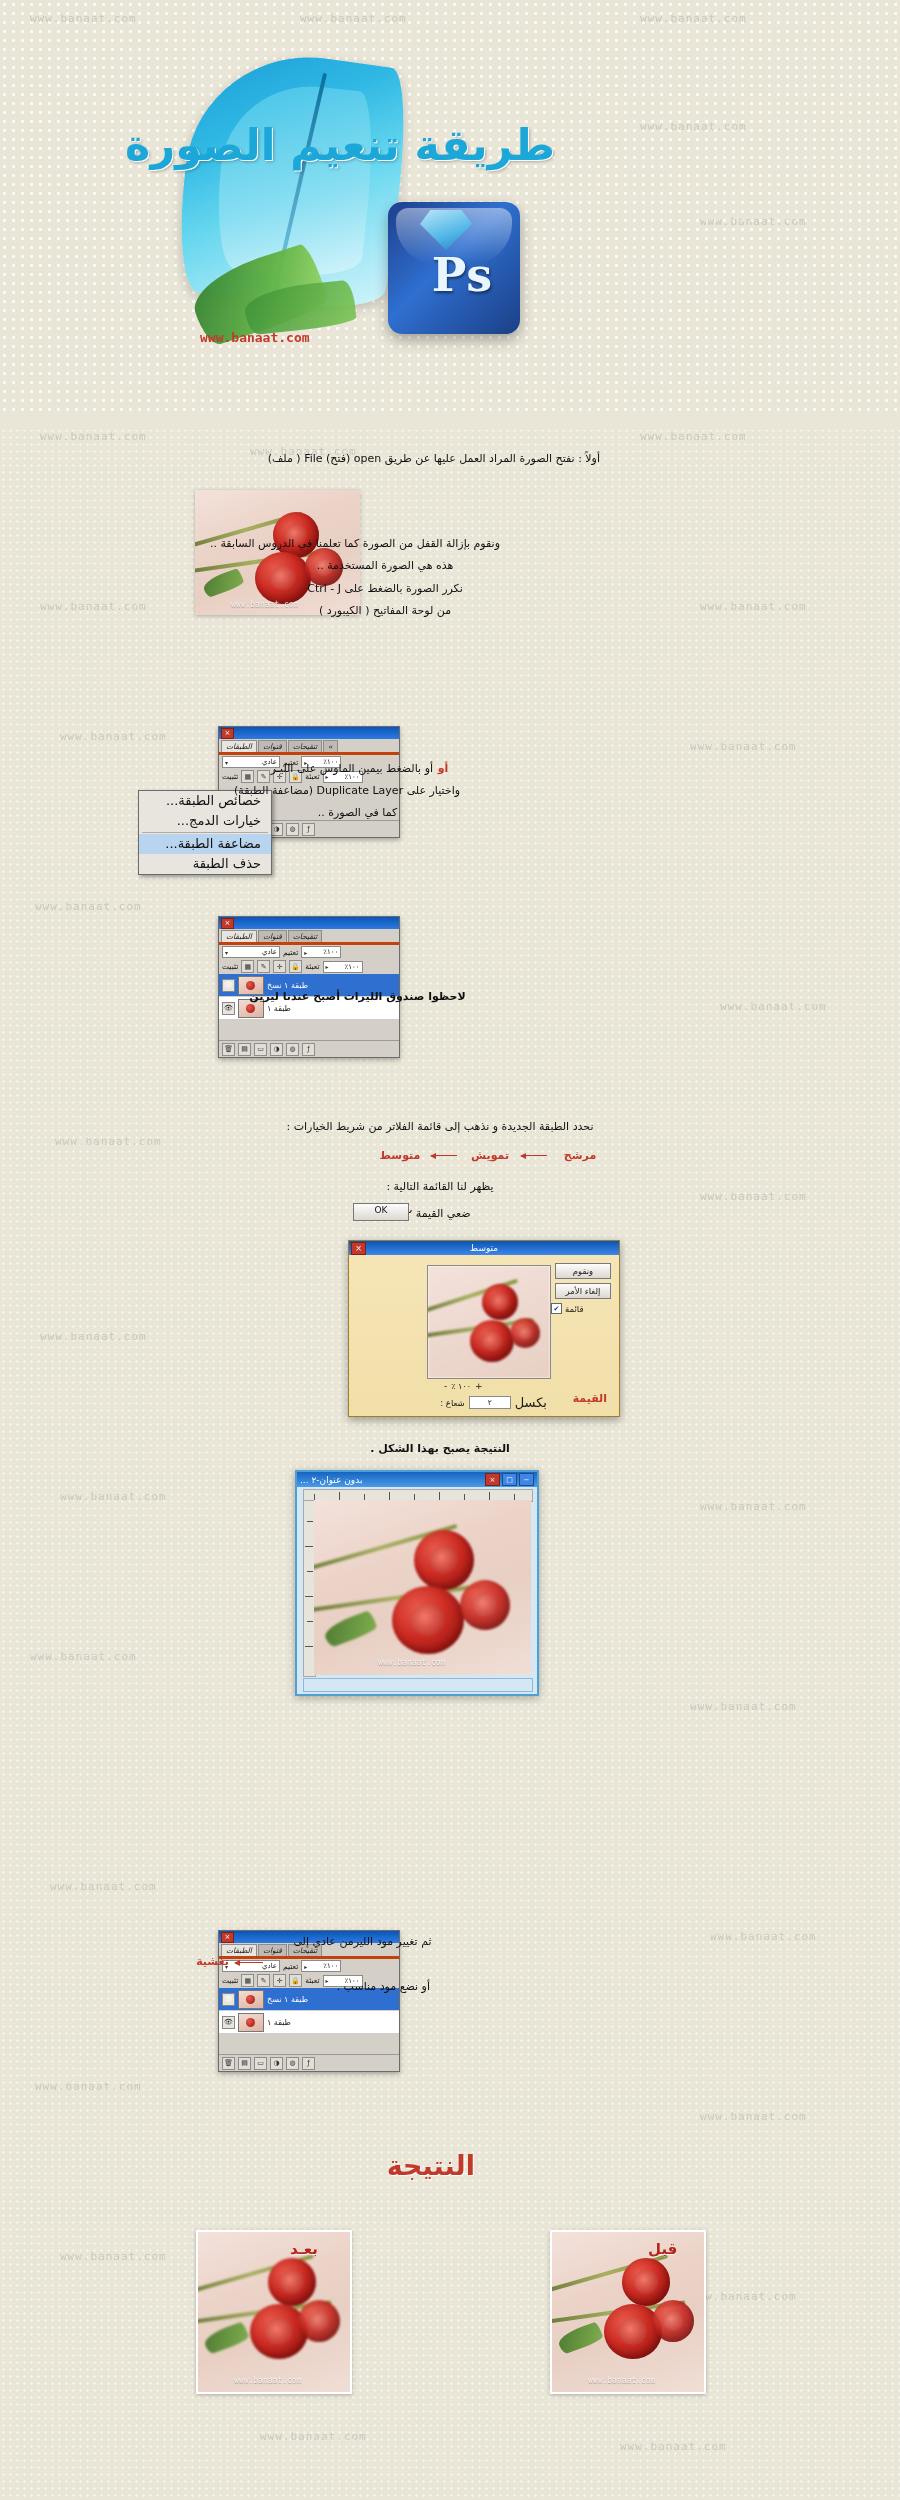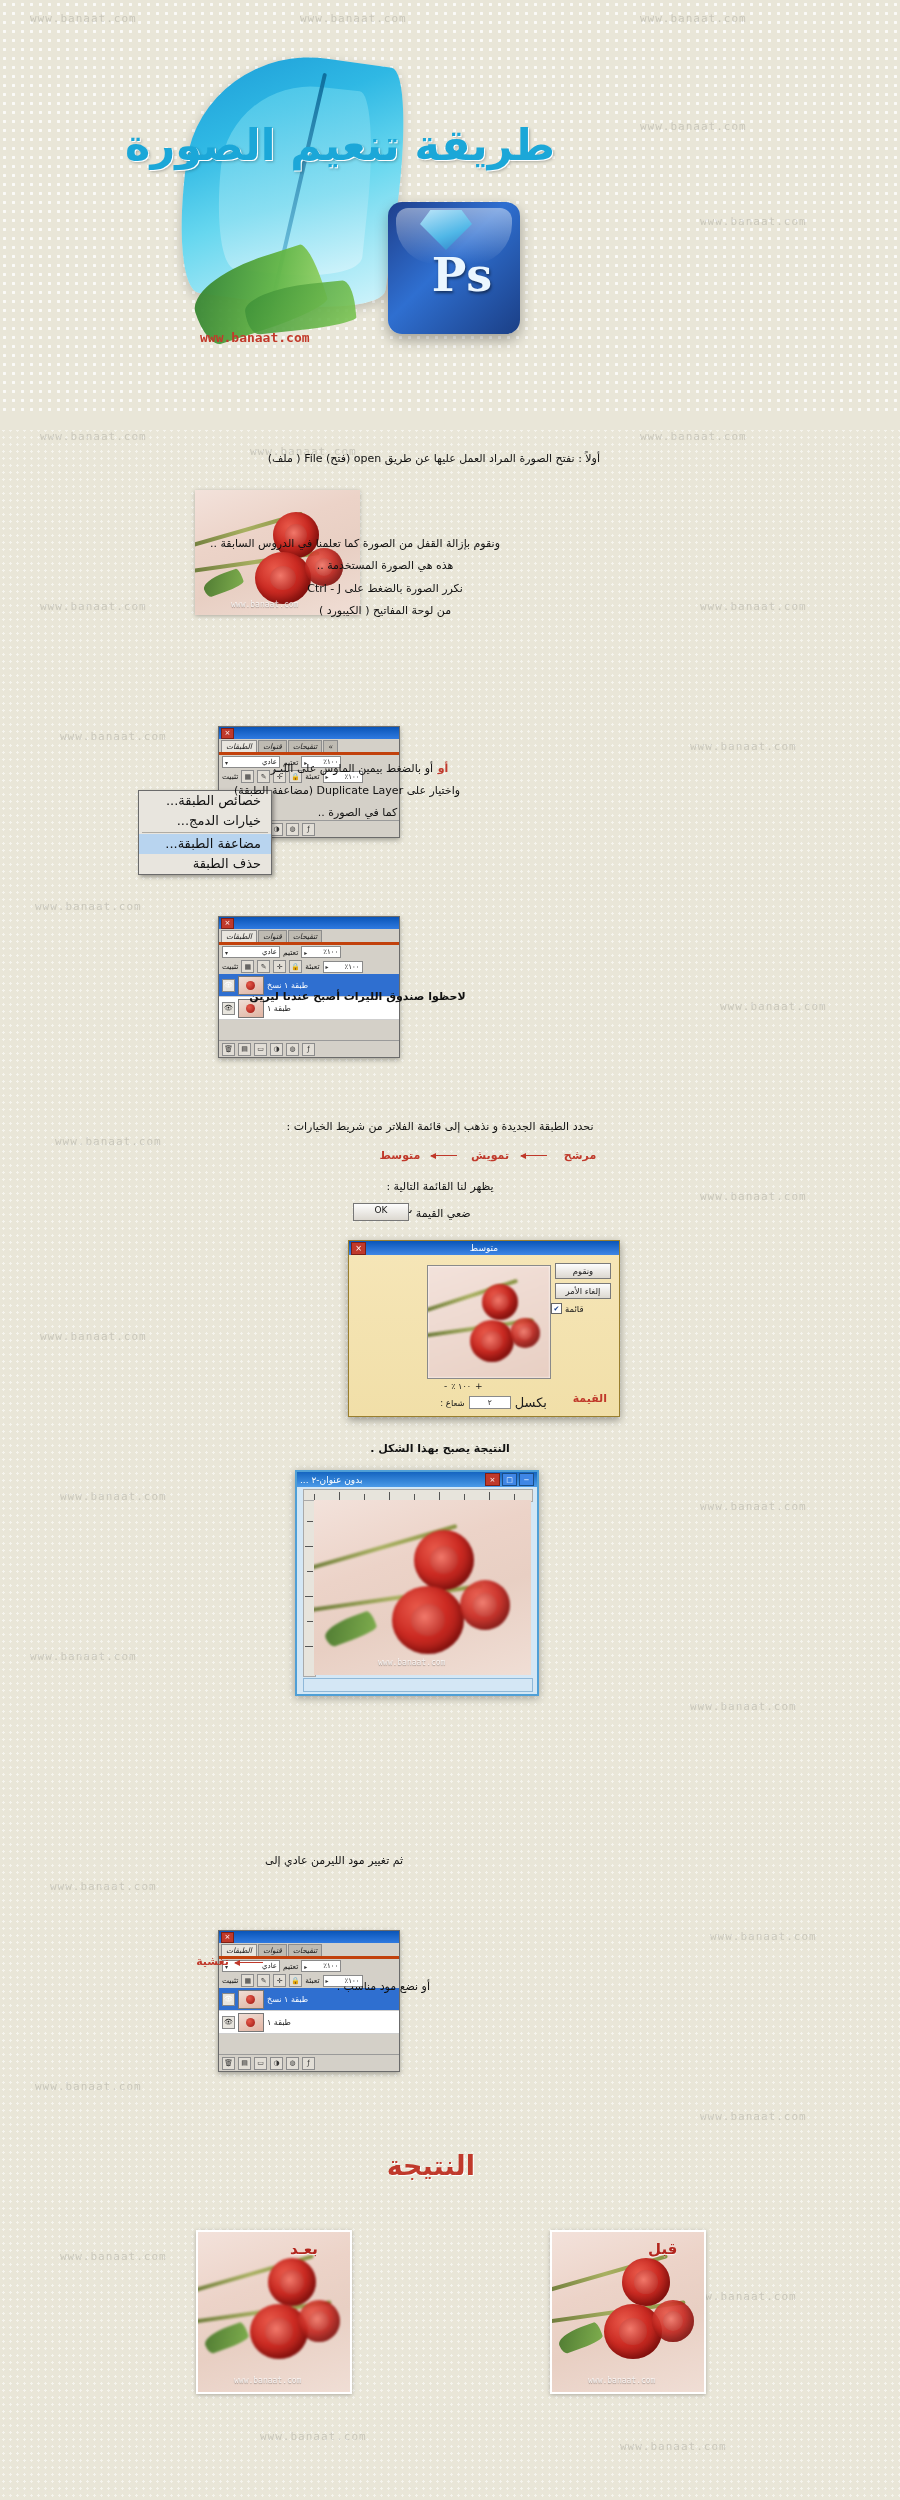--- a/index.html
+++ b/index.html
@@ -650,21 +650,21 @@
       <span class="tb-ic">🗑</span>
       <span class="tb-ic">▤</span>
       <span class="tb-ic">▭</span>
       <span class="tb-ic">◑</span>
       <span class="tb-ic">◍</span>
       <span class="tb-ic">ƒ</span>
     </div>
   </div>
 </div>
 
-<div class="txt" style="top:1852px;right:440px;width:195px;text-align:left;">ثم تغيير مود الليرمن عادي إلى</div>
+<div class="txt" style="top:1933px;right:440px;width:195px;text-align:center;">ثم تغيير مود الليرمن عادي إلى</div>
 <div class="arrow" style="top:1962px;right:637px;width:28px;"></div>
 <div class="txt b red" style="top:1953px;right:660px;width:55px;">تغشية</div>
 <div class="txt" style="top:1978px;right:470px;width:165px;text-align:right;">أو نضع مود مناسب .</div>
 
 <div class="bigres" style="top:2150px;right:425px;">النتيجة</div>
 
 <div class="photo" style="top:2230px;left:196px;width:152px;height:160px;border:2px solid #fff;">
   <div style="position:absolute;inset:0;filter:blur(.9px);">
     <div class="stem" style="left:-12px;top:40px;width:130px;transform:rotate(-16deg);"></div>
     <div class="stem" style="left:-6px;top:78px;width:140px;transform:rotate(-8deg);"></div>

